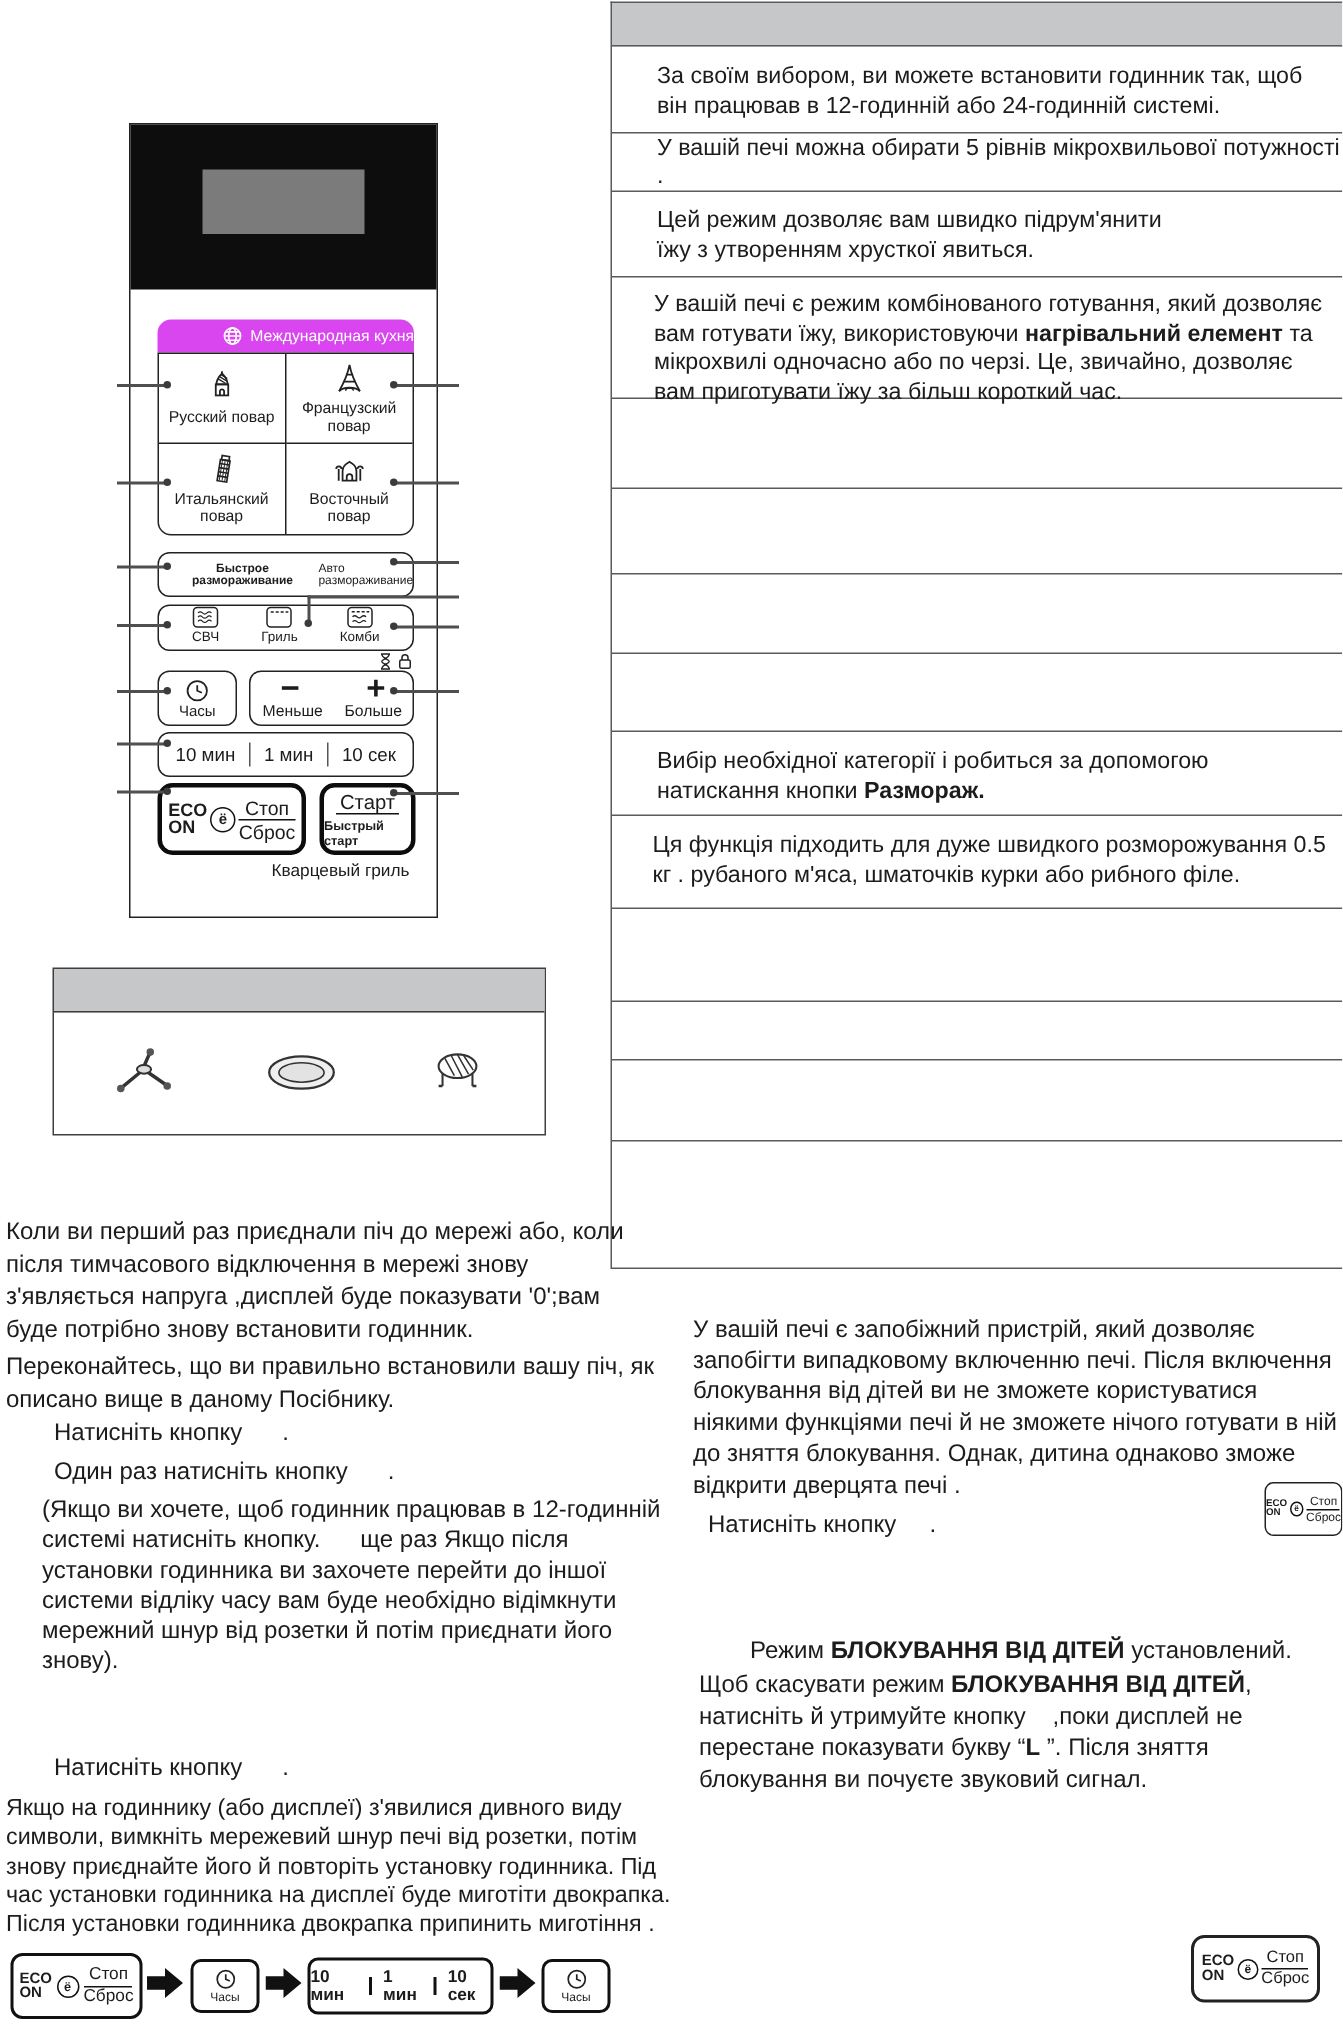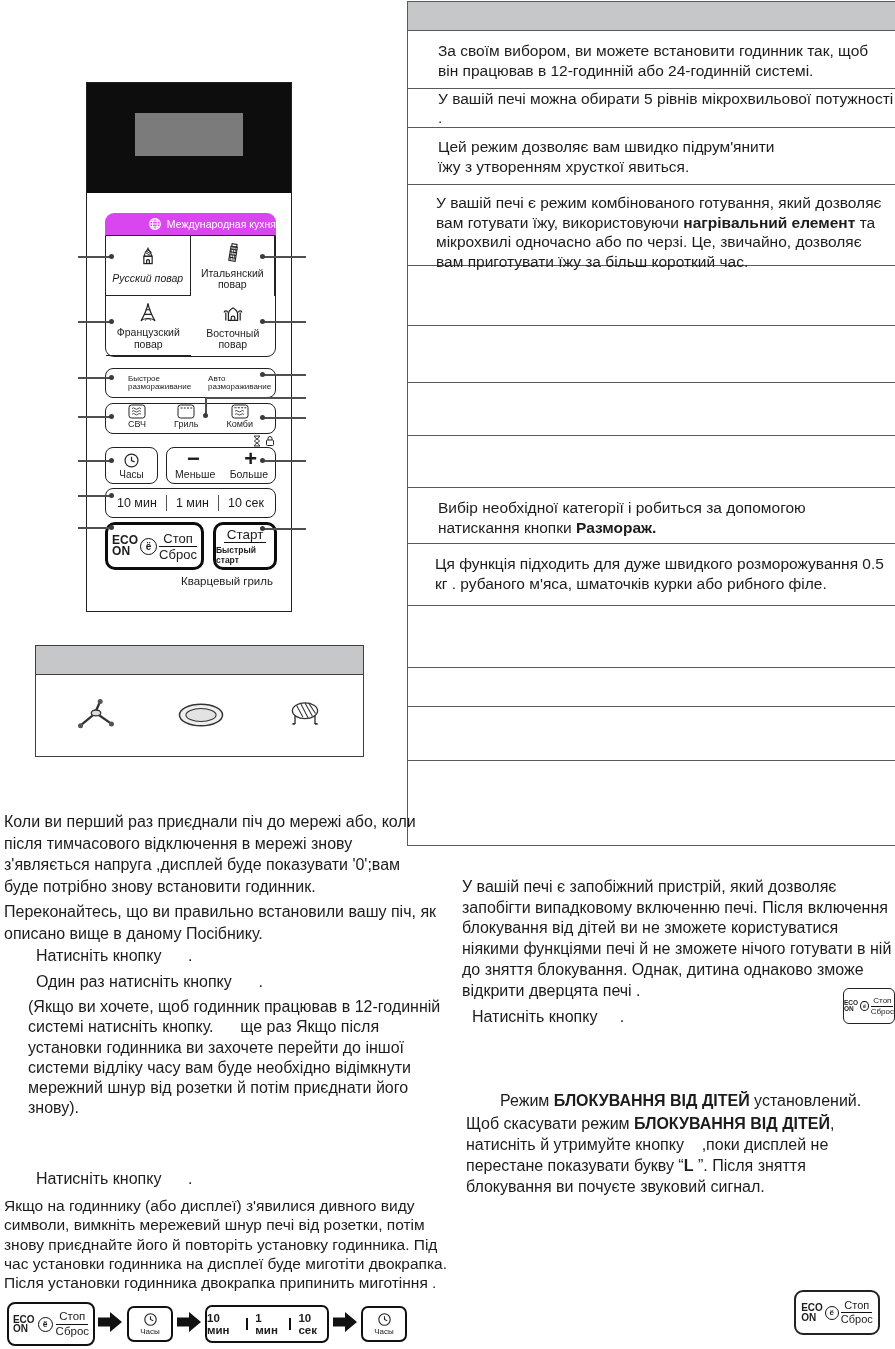--- a/index.html
+++ b/index.html
@@ -115,43 +115,43 @@
       <div class="gcell gc-br gc-bb">
         <svg width="24" height="24" viewBox="0 0 26 26">
           <g fill="none" stroke="#222" stroke-width="1.3">
             <path d="M13 2 C10 5 9 7.5 9 10 L17 10 C17 7.5 16 5 13 2 Z"></path>
             <path d="M10.2 6 L15.5 9.2 M11 4.3 L16.3 7.6 M12.3 3 L16.8 5.8" stroke-width="1"></path>
             <rect x="8.5" y="10" width="9" height="8"></rect>
             <path d="M11.5 18 v-3.3 a1.6 1.6 0 0 1 3 0 V18"></path>
             <line x1="13" y1="0.6" x2="13" y2="2"></line>
           </g>
         </svg>
-        <div style="width:72px;font-style:italic;">Русский повар</div>
+        <div style="width:72px;">Русский повар</div>
+      </div>
+      <div class="gcell gc-bb">
+        <svg width="24" height="24" viewBox="0 0 26 26">
+          <g fill="none" stroke="#222" stroke-width="1.3">
+            <path d="M13 2.5 C12 8 10 13.5 5.5 21.5 M13 2.5 C14 8 16 13.5 20.5 21.5"></path>
+            <path d="M8.6 14.5 h8.8 M10.4 9.5 h5.2"></path>
+            <path d="M5.5 21.5 c2.6-3.4 12.4-3.4 15 0"></path>
+            <path d="M10.2 21.2 c0-2.6 5.6-2.6 5.6 0" stroke-width="1"></path>
+          </g>
+        </svg>
+        <div style="width:72px;">Французский повар</div>
       </div>
       <div class="gcell gc-br">
         <svg width="24" height="24" viewBox="0 0 26 26">
           <g fill="none" stroke="#222" stroke-width="1.2" transform="rotate(9 13 20)">
             <rect x="9.5" y="5" width="7" height="15.5"></rect>
             <rect x="10.3" y="2" width="5.4" height="3"></rect>
             <path d="M9.5 8 h7 M9.5 11 h7 M9.5 14 h7 M9.5 17 h7"></path>
             <path d="M11 5 v15 M13 5 v15 M15 5 v15" stroke-width="0.7"></path>
           </g>
         </svg>
         <div style="width:76px;">Итальянский повар</div>
-      </div>
-      <div class="gcell gc-bb">
-        <svg width="24" height="24" viewBox="0 0 26 26">
-          <g fill="none" stroke="#222" stroke-width="1.3">
-            <path d="M13 2.5 C12 8 10 13.5 5.5 21.5 M13 2.5 C14 8 16 13.5 20.5 21.5"></path>
-            <path d="M8.6 14.5 h8.8 M10.4 9.5 h5.2"></path>
-            <path d="M5.5 21.5 c2.6-3.4 12.4-3.4 15 0"></path>
-            <path d="M10.2 21.2 c0-2.6 5.6-2.6 5.6 0" stroke-width="1"></path>
-          </g>
-        </svg>
-        <div style="width:72px;">Французский повар</div>
       </div>
       <div class="gcell">
         <svg width="24" height="24" viewBox="0 0 26 26">
           <g fill="none" stroke="#222" stroke-width="1.3">
             <path d="M5.2 20 V11.5 M20.8 20 V11.5"></path>
             <path d="M3.4 11.5 a1.9 1.9 0 0 1 3.8 0 M18.8 11.5 a1.9 1.9 0 0 1 3.8 0"></path>
             <path d="M8 20 v-7 c0-3.6 2.4-5 5-6.6 c2.6 1.6 5 3 5 6.6 v7 z"></path>
             <path d="M11 20 v-2.8 a2 2 0 0 1 4 0 V20"></path>
           </g>
         </svg>
@@ -162,21 +162,21 @@
     <div class="prect" style="left:18px;top:285px;width:171px;height:30px;display:flex;align-items:center;padding:0 5px;box-sizing:border-box;">
       <svg width="20" height="20" viewBox="0 0 20 20">
         <g fill="none" stroke="#222" stroke-width="1">
           <path d="M4.5 1 v6 M2 2.5 l5 3 M7 2.5 l-5 3"></path>
           <path d="M11 1.5 v5 M9 2.7 l4 2.4 M13 2.7 l-4 2.4"></path>
           <path d="M16.5 1 l-2.2 3.4 h1.9 l-2.4 3.6" stroke-width="0.9"></path>
           <path d="M4.5 11.5 c-1.6 2.6-1.6 4.2 0 4.8 c1.6-.6 1.6-2.2 0-4.8 Z"></path>
           <path d="M10.5 11.5 c-1.6 2.6-1.6 4.2 0 4.8 c1.6-.6 1.6-2.2 0-4.8 Z"></path>
         </g>
       </svg>
-      <div style="font-size:8px;line-height:8.5px;margin-left:17px;text-align:left;font-weight:normal;">
+      <div style="font-size:8px;line-height:8.5px;margin-left:17px;text-align:center;font-weight:bold;">
         <div>Быстрое</div>
         <div>размораживание</div>
       </div>
       <div style="width:1.2px;height:18px;background:#444;margin:0 6px 0 8px;"></div>
       <svg width="18" height="22" viewBox="0 0 18 22">
         <g fill="none" stroke="#222" stroke-width="1">
           <path d="M5 1 v5 M3 2.2 l4 2.4 M7 2.2 l-4 2.4"></path>
           <path d="M12 1 v5 M10 2.2 l4 2.4 M14 2.2 l-4 2.4"></path>
           <path d="M5 9 c-1.5 2.4-1.5 3.8 0 4.4 c1.5-.6 1.5-2 0-4.4 Z"></path>
           <path d="M12 9 c-1.5 2.4-1.5 3.8 0 4.4 c1.5-.6 1.5-2 0-4.4 Z"></path>

